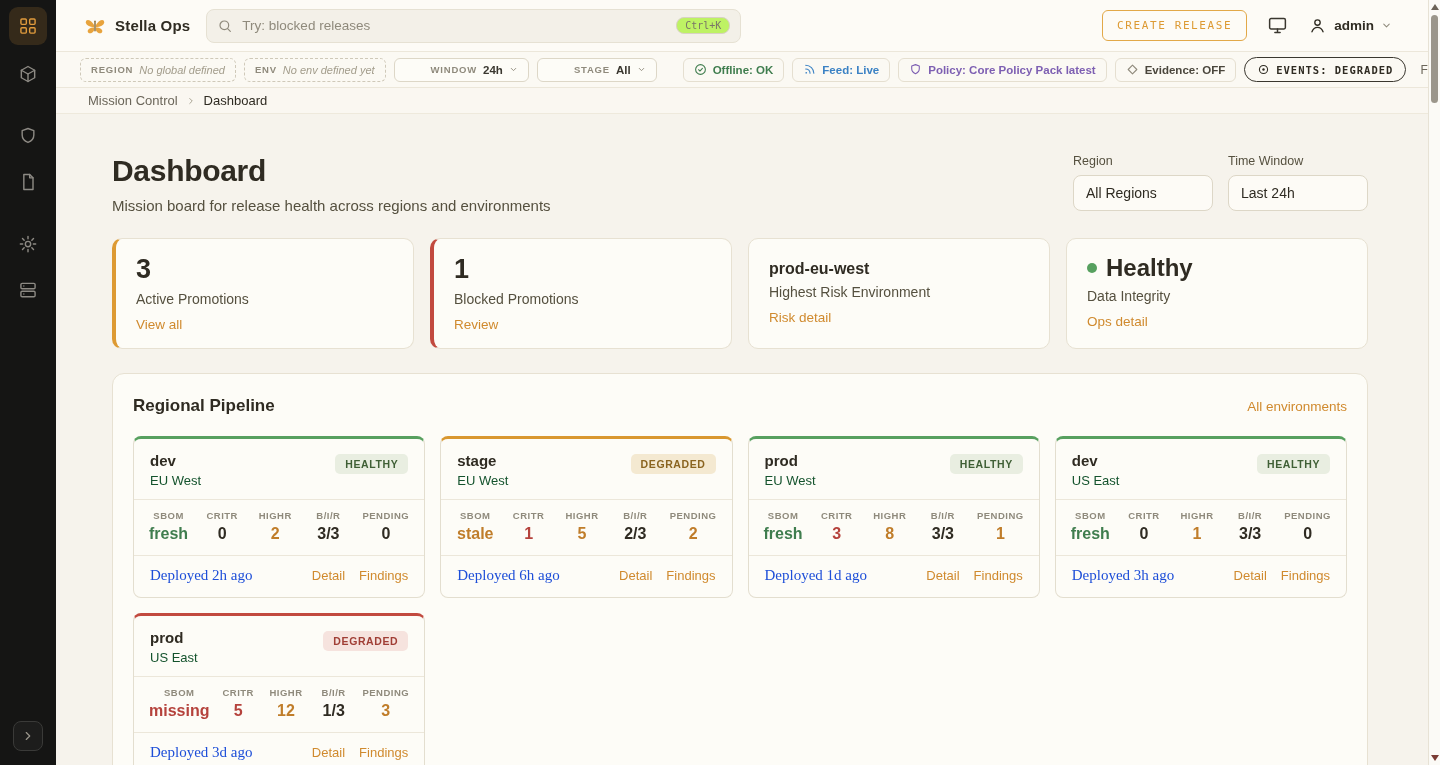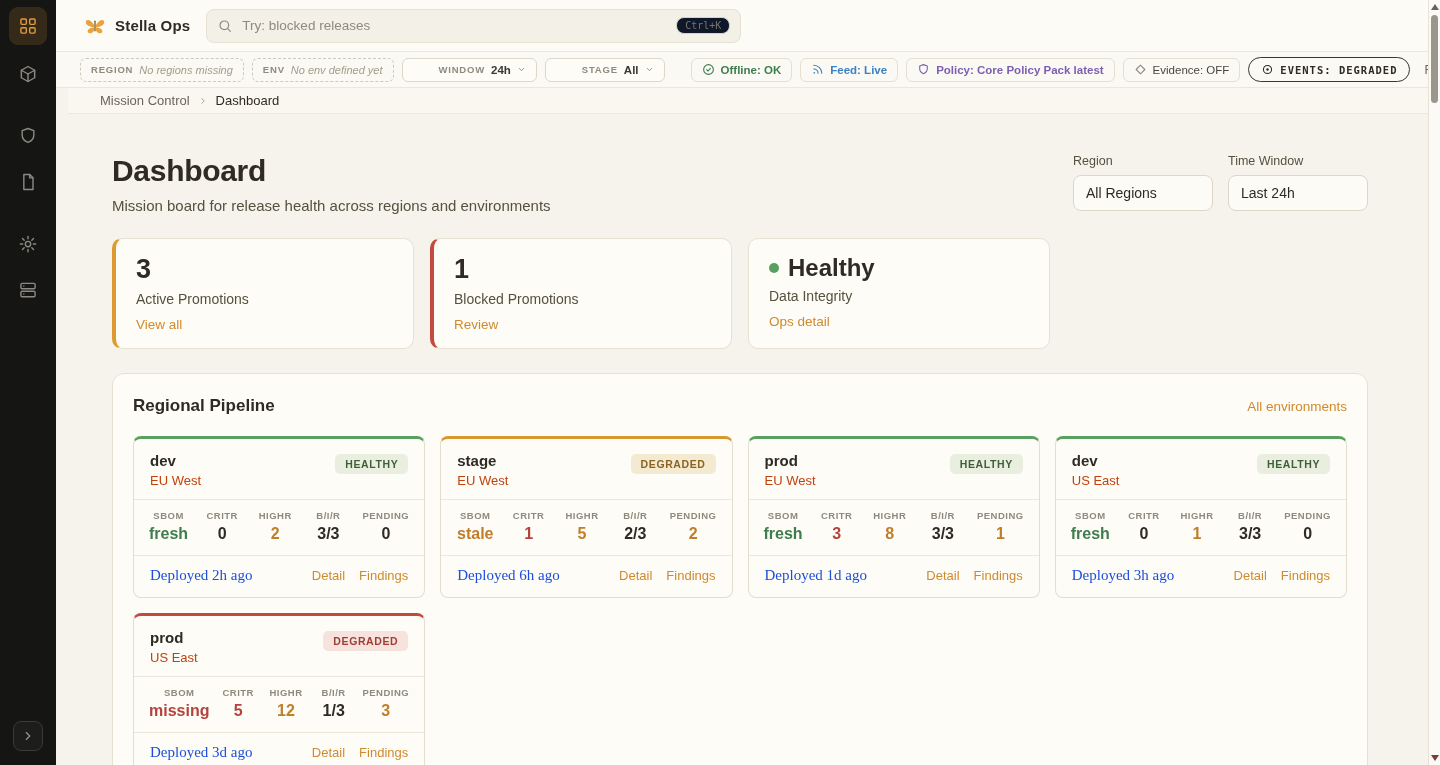--- a/index.html
+++ b/index.html
@@ -23,50 +23,50 @@
   
   .topbar { height:52px; background:#fdfbf6; border-bottom:1px solid #ece7da; display:flex; align-items:center;
             padding:0 48px 0 28px; flex-shrink:0; }
   .brand { display:flex; align-items:center; gap:9px; }
   .brand-name { font-size:15px; font-weight:700; color:#2f2b22; letter-spacing:.2px; }
   .search { width:535px; height:34px; margin-left:16px; background:#f3f0e8; border:1px solid #e6e1d3; border-radius:8px;
             display:flex; align-items:center; gap:9px; padding:0 10px; color:#8f8a7c; }
   .search input { flex:1; border:none; outline:none; background:transparent; font:13.5px "Liberation Sans",sans-serif; color:#4a463c; }
   .search input::placeholder { color:#8f8a7c; }
   .kbd { font-family:"DejaVu Sans Mono",monospace; font-size:10px; color:#7a7568; border:1px solid #d8d2c3;
-         border-radius:8px; padding:2px 8px; background:#0f172a; }
+         border-radius:8px; padding:2px 8px; background:#bef264; }
   .top-right { margin-left:auto; display:flex; align-items:center; gap:20px; }
   .btn-create { font-family:"DejaVu Sans Mono",monospace; font-size:11px; letter-spacing:1.6px; color:#dd9a33;
                 border:1px solid #e2a848; border-radius:6px; padding:8px 14px; background:transparent; cursor:pointer; }
   .icon-btn { color:#3a372f; background:none; border:none; cursor:pointer; }
   .user-menu { display:flex; align-items:center; gap:7px; color:#2f2b22; cursor:pointer; }
   .user-name { font-size:13.5px; font-weight:600; }
 
   
   .contextbar { height:36px; background:#fbf9f3; border-bottom:1px solid #ece7da; display:flex; align-items:center;
                 gap:8px; padding:0 24px; flex-shrink:0; white-space:nowrap; }
   .chip { height:24px; display:inline-flex; align-items:center; gap:6px; padding:0 10px; border-radius:6px; font-size:11px; }
   .chip-dashed { border:1px dashed #cfc9b9; }
   .chip-solid { border:1px solid #ddd7c7; background:#fdfcf7; cursor:pointer;padding-left:36px; }
   .chip-status { border:1px solid #e5dfd0; background:transparent; }
   .chip-label { font-size:9.5px; font-weight:700; letter-spacing:.8px; color:#8f8a7c; }
   .chip-empty { font-style:italic; color:#a29c8b; font-size:11px; }
   .chip-value { font-size:11.5px; font-weight:700; color:#3a372f; }
   .c-green { color:#3f7d4e; font-weight:600; font-size:11.5px; }
   .c-blue  { color:#3b82c4; font-weight:600; font-size:11.5px; }
   .c-purple{ color:#7d5fb2; font-weight:600; font-size:11.5px; }
-  .c-dark  { color:#4a463c; font-weight:400; font-size:11.5px; }
+  .c-dark  { color:#4a463c; font-weight:700; font-size:11.5px; }
   .chip-events { border:1.5px solid #3a372f; border-radius:999px; height:25px; padding:0 12px;
                  font-family:"DejaVu Sans Mono",monospace; font-size:10.5px; letter-spacing:1px; font-weight:700; color:#2f2b22; }
   .ctx-warning { font-size:12px; color:#6b665a; margin-left:6px; }
   .chev { color:#8f8a7c; }
 
   
   .breadcrumbs { height:26px; display:flex; align-items:center; gap:8px; padding:0 32px; font-size:13px;
-                 background:#faf7f1; border-bottom:1px solid #eee9dc; flex-shrink:0;margin-left:12px; }
+                 background:#faf7f1; border-bottom:1px solid #eee9dc; flex-shrink:0; }
   .crumb-link { color:#6b665a; cursor:pointer; }
   .crumb-sep { color:#a29c8b; }
   .crumb-current { color:#2f2b22; }
 
   
   .content { flex:1; overflow:hidden; padding:40px 72px 0 56px; }
   .page-head { display:flex; justify-content:space-between; align-items:flex-start; margin-bottom:24px; }
   .page-title { font-size:30px; font-weight:700; color:#2f2b22; letter-spacing:-.3px; }
   .page-subtitle { font-size:15px; color:#55503f; margin-top:9px; }
   .filters { display:flex; gap:15px; }
@@ -92,21 +92,21 @@
   .pipeline { background:#fdfcf7; border:1px solid #e7e1d2; border-radius:12px; padding:22px 20px; }
   .pipeline-head { display:flex; justify-content:space-between; align-items:center; }
   .pipeline-title { font-size:17px; font-weight:700; color:#2f2b22; }
   .env-grid { display:grid; grid-template-columns:repeat(4,1fr); gap:15px; margin-top:20px; }
   .env-card { background:#fdfcf7; border:1px solid #e3decf; border-top:3px solid #999; border-radius:8px; }
   .env-card[data-status="healthy"]  { border-top-color:#57a05f; }
   .env-card[data-status="degraded"] { border-top-color:#d9972f; }
   .env-card[data-status="blocked"]  { border-top-color:#c24a3f; }
   .env-head { display:flex; justify-content:space-between; align-items:flex-start; padding:13px 16px 11px; }
   .env-name { font-size:15px; font-weight:700; color:#2f2b22; }
-  .env-region { font-size:13px; color:#c2410c; margin-top:4px; }
+  .env-region { font-size:13px; color:#14532d; margin-top:4px; }
   .env-badge { font-size:10.5px; font-weight:700; letter-spacing:.6px; padding:4px 10px; border-radius:5px; margin-top:2px; }
   .env-badge[data-status="healthy"]  { background:#e9eee1; color:#3f5f35; }
   .env-badge[data-status="degraded"] { background:#f4e9d1; color:#8a6420; }
   .env-badge[data-status="blocked"]  { background:#f6e3de; color:#a03e35; }
   .env-metrics { display:flex; justify-content:space-between; padding:10px 15px 12px;
                  border-top:1px solid #ece7da; border-bottom:1px solid #ece7da; }
   .metric { text-align:center; min-width:38px; }
   .m-label { display:block; font-size:9.5px; font-weight:600; letter-spacing:.5px; color:#8f8a7c; }
   .m-value { display:block; font-size:16px; font-weight:700; margin-top:4px; color:#2f2b22; }
   .m-value[data-tone="green"] { color:#3f7d4e; }
@@ -215,26 +215,51 @@
         <span>
           <svg width="16" height="16" viewBox="0 0 24 24" fill="none" stroke="currentColor" stroke-width="1.8" stroke-linecap="round">
             <circle cx="11" cy="11" r="6.5"></circle>
               <path d="M15.9 15.9L20 20"></path>
           </svg>
         </span>
         <input type="text" placeholder="Try: blocked releases" style="">
         <span class="kbd">Ctrl+K</span>
       </div>
 
+      <div class="top-right">
+        <button class="btn-create">CREATE RELEASE</button>
+        <button class="icon-btn">
+          <span>
+            <svg width="21" height="21" viewBox="0 0 24 24" fill="none" stroke="currentColor" stroke-width="1.7" stroke-linecap="round" stroke-linejoin="round">
+              <rect x="3" y="4" width="18" height="12" rx="1.6"></rect>
+                <path d="M9 20h6M12 16v4"></path>
+            </svg>
+          </span>
+        </button>
+        <div class="user-menu">
+          <span>
+            <svg width="19" height="19" viewBox="0 0 24 24" fill="none" stroke="currentColor" stroke-width="1.7" stroke-linecap="round" stroke-linejoin="round">
+              <circle cx="12" cy="8.3" r="3.4"></circle>
+                <path d="M5 20c1.4-3.9 4-5.6 7-5.6s5.6 1.7 7 5.6"></path>
+            </svg>
+          </span>
+          <span class="user-name">admin</span>
+          <span class="chev">
+            <svg width="11" height="11" viewBox="0 0 24 24" fill="none" stroke="currentColor" stroke-width="2.2" stroke-linecap="round" stroke-linejoin="round">
+              <path d="M6 9l6 6 6-6"></path>
+            </svg>
+          </span>
+        </div>
+      </div>
     </header>
 
     <div class="contextbar">
       <span class="chip chip-dashed">
         <span class="chip-label">REGION</span>
-        <span class="chip-empty">No regions missing</span>
+        <span class="chip-empty">No global defined</span>
       </span>
       <span class="chip chip-dashed">
         <span class="chip-label">ENV</span>
         <span class="chip-empty">No env defined yet</span>
       </span>
       <span class="chip chip-solid">
         <span class="chip-label">WINDOW</span>
         <span class="chip-value">24h</span>
         <span class="chev">
           <svg width="9" height="9" viewBox="0 0 24 24" fill="none" stroke="currentColor" stroke-width="2.4" stroke-linecap="round">
@@ -338,20 +363,25 @@
           <div class="stat-value-lg">3</div>
           <div class="stat-label">Active Promotions</div>
           <a class="link stat-link">View all</a>
         </div>
         <div class="stat-card" data-accent="red">
           <div class="stat-value-lg">1</div>
           <div class="stat-label">Blocked Promotions</div>
           <a class="link stat-link">Review</a>
         </div>
         <div class="stat-card">
+          <div class="stat-value-md">prod-eu-west</div>
+          <div class="stat-label">Highest Risk Environment</div>
+          <a class="link stat-link">Risk detail</a>
+        </div>
+        <div class="stat-card">
           <div class="stat-health">
             <span class="dot"></span>
             <span class="stat-value-health">Healthy</span>
           </div>
           <div class="stat-label">Data Integrity</div>
           <a class="link stat-link">Ops detail</a>
         </div>
       </div>
 
       <section class="pipeline">

